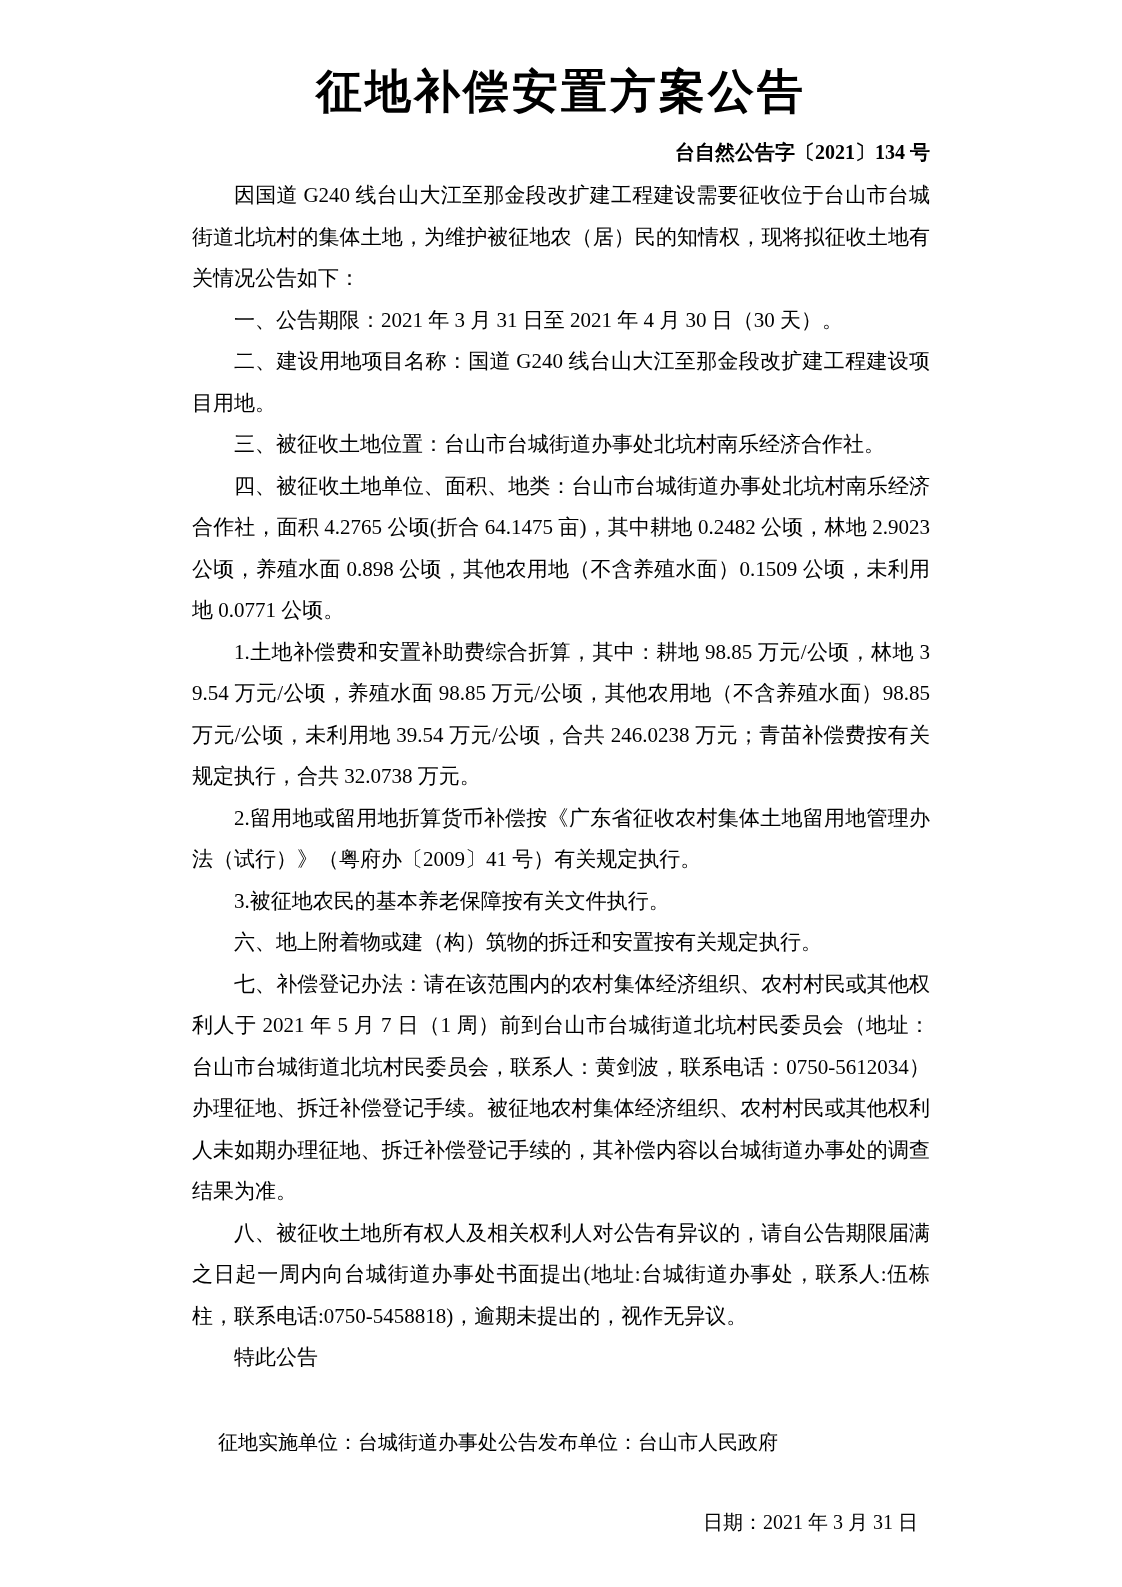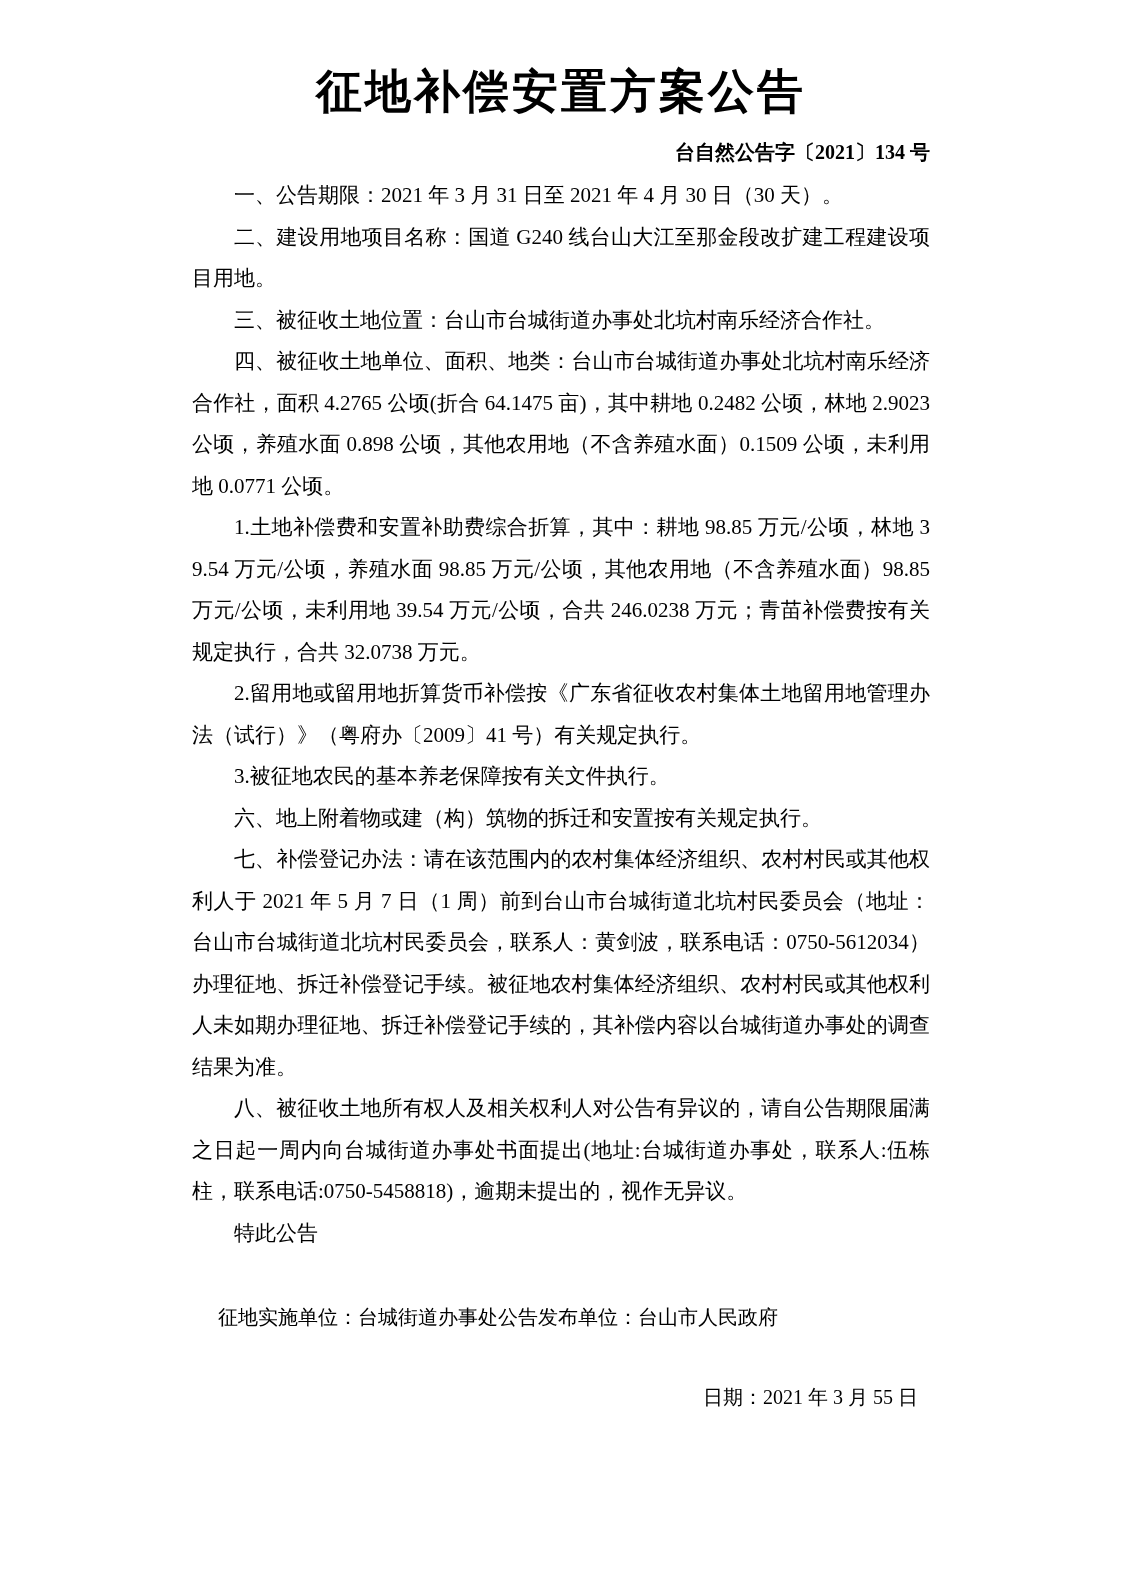--- a/index.html
+++ b/index.html
@@ -73,33 +73,34 @@
 </head>
 <body>
 
 <div class="page">
 
   <h1 class="doc-title">征地补偿安置方案公告</h1>
 
   <div class="doc-number">台自然公告字〔2021〕134 号</div>
 
   <div class="doc-body">
+    <p>因国道 G240 线台山大江至那金段改扩建工程建设需要征收位于台山市台城街道北坑村的集体土地，为维护被征地农（居）民的知情权，现将拟征收土地有关情况公告如下：</p>
     <p>一、公告期限：2021 年 3 月 31 日至 2021 年 4 月 30 日（30 天）。</p>
     <p>二、建设用地项目名称：国道 G240 线台山大江至那金段改扩建工程建设项目用地。</p>
     <p>三、被征收土地位置：台山市台城街道办事处北坑村南乐经济合作社。</p>
     <p>四、被征收土地单位、面积、地类：台山市台城街道办事处北坑村南乐经济合作社，面积 4.2765 公顷(折合 64.1475 亩)，其中耕地 0.2482 公顷，林地 2.9023 公顷，养殖水面 0.898 公顷，其他农用地（不含养殖水面）0.1509 公顷，未利用地 0.0771 公顷。</p>
     <p>1.土地补偿费和安置补助费综合折算，其中：耕地 98.85 万元/公顷，林地 39.54 万元/公顷，养殖水面 98.85 万元/公顷，其他农用地（不含养殖水面）98.85 万元/公顷，未利用地 39.54 万元/公顷，合共 246.0238 万元；青苗补偿费按有关规定执行，合共 32.0738 万元。</p>
     <p>2.留用地或留用地折算货币补偿按《广东省征收农村集体土地留用地管理办法（试行）》（粤府办〔2009〕41 号）有关规定执行。</p>
     <p>3.被征地农民的基本养老保障按有关文件执行。</p>
     <p>六、地上附着物或建（构）筑物的拆迁和安置按有关规定执行。</p>
     <p>七、补偿登记办法：请在该范围内的农村集体经济组织、农村村民或其他权利人于 2021 年 5 月 7 日（1 周）前到台山市台城街道北坑村民委员会（地址：台山市台城街道北坑村民委员会，联系人：黄剑波，联系电话：0750-5612034）办理征地、拆迁补偿登记手续。被征地农村集体经济组织、农村村民或其他权利人未如期办理征地、拆迁补偿登记手续的，其补偿内容以台城街道办事处的调查结果为准。</p>
     <p>八、被征收土地所有权人及相关权利人对公告有异议的，请自公告期限届满之日起一周内向台城街道办事处书面提出(地址:台城街道办事处，联系人:伍栋柱，联系电话:0750-5458818)，逾期未提出的，视作无异议。</p>
     <p class="closing">特此公告</p>
   </div>
 
   <div class="footer-units">
     <span class="unit-left">征地实施单位：台城街道办事处</span>
     <span class="unit-right">公告发布单位：台山市人民政府</span>
   </div>
 
-  <div class="footer-date">日期：2021 年 3 月 55 日</div>
+  <div class="footer-date">日期：2021 年 3 月 31 日</div>
 
 </div>
 
 </body></html>

